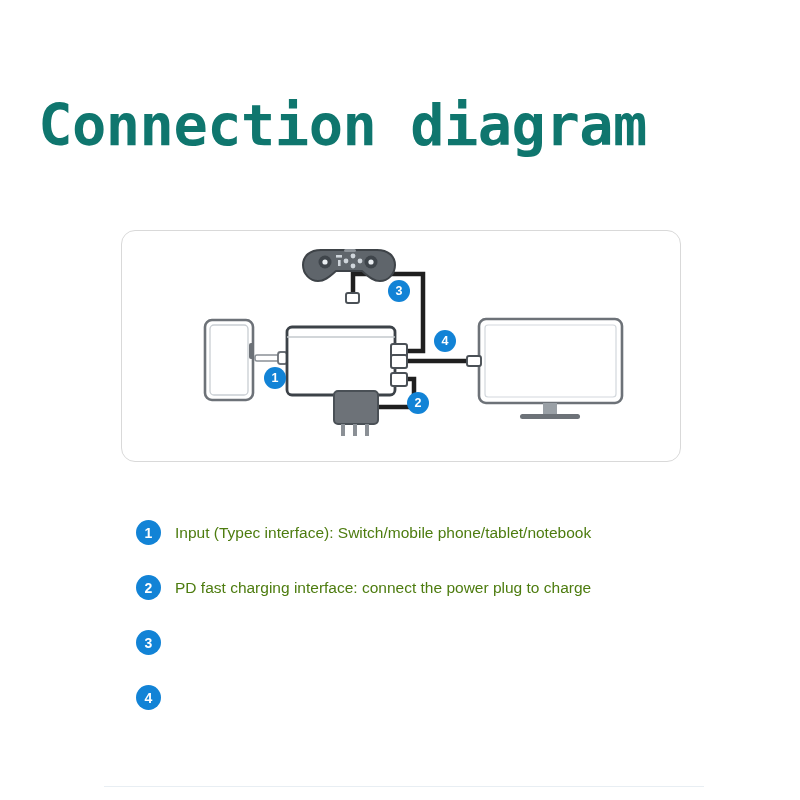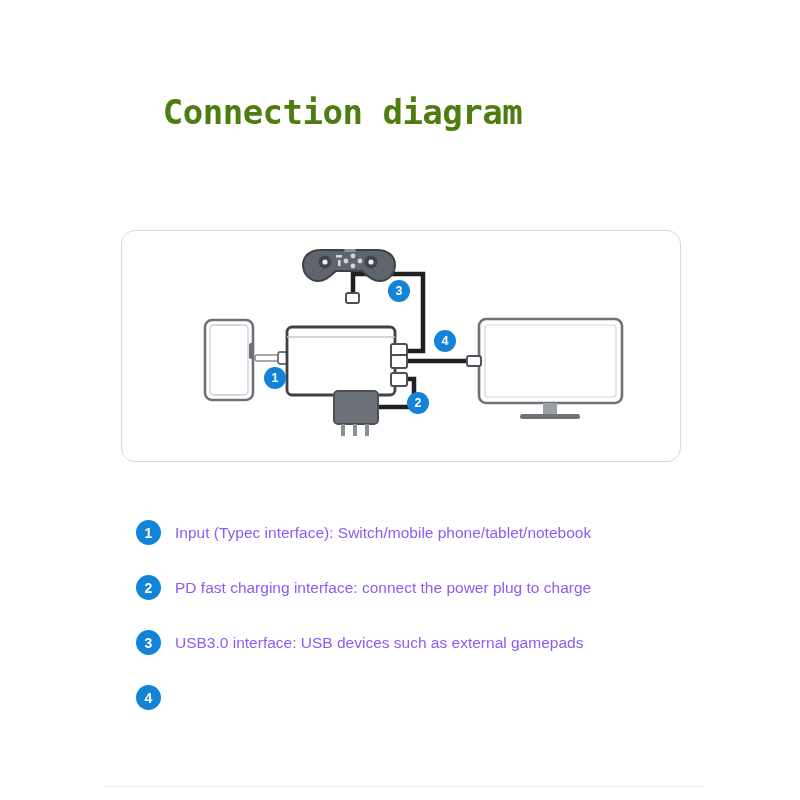--- a/index.html
+++ b/index.html
@@ -21,23 +21,23 @@
   }
   
   .title {
     position: absolute;
     top: 92px;
     left: 0;
     width: 685px;
     text-align: center;
     font-family: "DejaVu Sans Mono", monospace;
     font-weight: bold;
-    font-size: 34px;
+    font-size: 57px;
     letter-spacing: -0.5px;
-    color: #4d7c0f;
+    color: #0f766e;
     white-space: nowrap;
   }
   
   .diagram-frame {
     position: absolute;
     left: 121px;
     top: 230px;
     width: 558px;
     height: 230px;
     border: 1px solid #d9d9d9;
@@ -69,21 +69,21 @@
     font-size: 14px;
     font-weight: bold;
     display: flex;
     align-items: center;
     justify-content: center;
     line-height: 1;
   }
   .legend-text {
     margin-left: 14px;
     font-size: 15.5px;
-    color: #8b5cf6;
+    color: #4d7c0f;
     white-space: nowrap;
   }
   
   .footer-line {
     position: absolute;
     left: 104px;
     top: 786px;
     width: 600px;
     height: 1px;
     background: #e8eef3;
@@ -183,21 +183,20 @@
     <div class="legend-row">
       <div class="badge">1</div>
       <div class="legend-text">Input (Typec interface): Switch/mobile phone/tablet/notebook</div>
     </div>
     <div class="legend-row">
       <div class="badge">2</div>
       <div class="legend-text">PD fast charging interface: connect the power plug to charge</div>
     </div>
     <div class="legend-row">
       <div class="badge">3</div>
-      <div class="legend-text">USB3.0 interface: USB devices such as external gamepads</div>
     </div>
     <div class="legend-row">
       <div class="badge">4</div>
     </div>
   </div>
 
   <div class="footer-line"></div>
 </div>
 
 </body></html>

